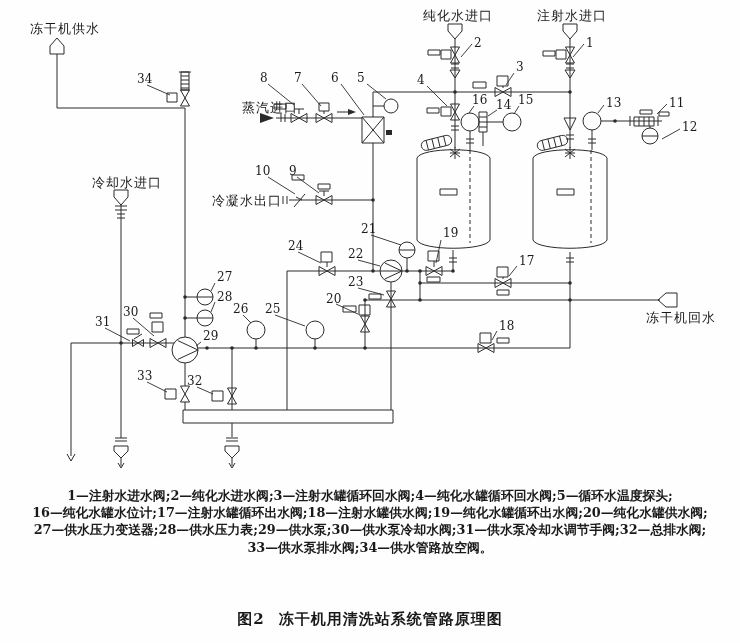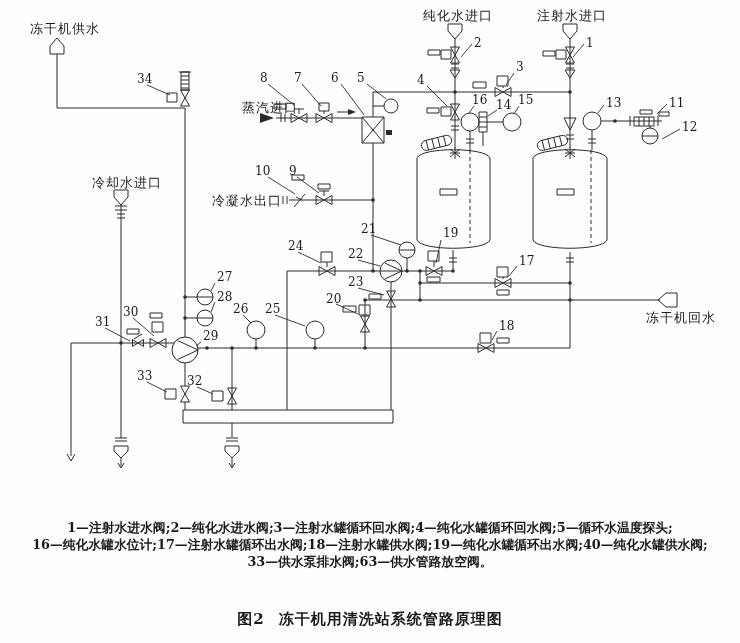--- a/index.html
+++ b/index.html
@@ -6,21 +6,21 @@
   body{width:740px;height:643px;background:#ffffff;position:relative;
        font-family:"DejaVu Serif","Liberation Serif",serif;color:#1a1a1a;}
   .page{position:absolute;inset:0;background:#fefefe;}
   svg{position:absolute;left:0;top:0;}
   svg *{vector-effect:non-scaling-stroke;}
   .stroke{stroke:#2a2a2a;stroke-width:1;fill:none;}
   .fillb{fill:#2a2a2a;stroke:none;}
   text{fill:#1a1a1a;}
   .port{font-size:13px;font-weight:500;letter-spacing:1px;}
   .num{font-size:12px;}
-  .legend{position:absolute;left:0;top:487px;width:740px;text-align:center;margin-top:32px;}
+  .legend{position:absolute;left:0;top:487px;width:740px;text-align:center;}
   .legend p{margin:0;font-size:12.8px;font-weight:600;line-height:17.2px;white-space:nowrap;}
   .caption{position:absolute;left:0;top:610px;width:740px;text-align:center;
            font-size:15px;font-weight:700;margin:0;letter-spacing:1px;}
   .caption .sp{display:inline-block;width:14px;}
 </style>
 </head>
 <body>
 
 <div class="page">
 
@@ -282,19 +282,20 @@
         <line x1="197" y1="387" x2="213" y2="394" stroke="#2a2a2a" stroke-width="0.9"></line>
         <text x="137" y="380" class="num">33</text>
         <line x1="147" y1="382" x2="167" y2="392" stroke="#2a2a2a" stroke-width="0.9"></line>
         <text x="137" y="83" class="num">34</text>
         <line x1="147" y1="85" x2="170" y2="95" stroke="#2a2a2a" stroke-width="0.9"></line>
       </g>
 </svg>
 
 <div class="legend">
   <p>1—注射水进水阀;2—纯化水进水阀;3—注射水罐循环回水阀;4—纯化水罐循环回水阀;5—循环水温度探头;</p>
-  <p>16—纯化水罐水位计;17—注射水罐循环出水阀;18—注射水罐供水阀;19—纯化水罐循环出水阀;40—纯化水罐供水阀;</p>
-  <p>33—供水泵排水阀;63—供水管路放空阀。</p>
+  <p>16—纯化水罐水位计;17—注射水罐循环出水阀;18—注射水罐供水阀;19—纯化水罐循环出水阀;20—纯化水罐供水阀;</p>
+  <p>27—供水压力变送器;28—供水压力表;29—供水泵;30—供水泵冷却水阀;31—供水泵冷却水调节手阀;32—总排水阀;</p>
+  <p>33—供水泵排水阀;34—供水管路放空阀。</p>
 </div>
 
 <p class="caption"><span>图2</span><span class="sp"></span><span>冻干机用清洗站系统管路原理图</span></p>
 
 </div>
 
 </body></html>

